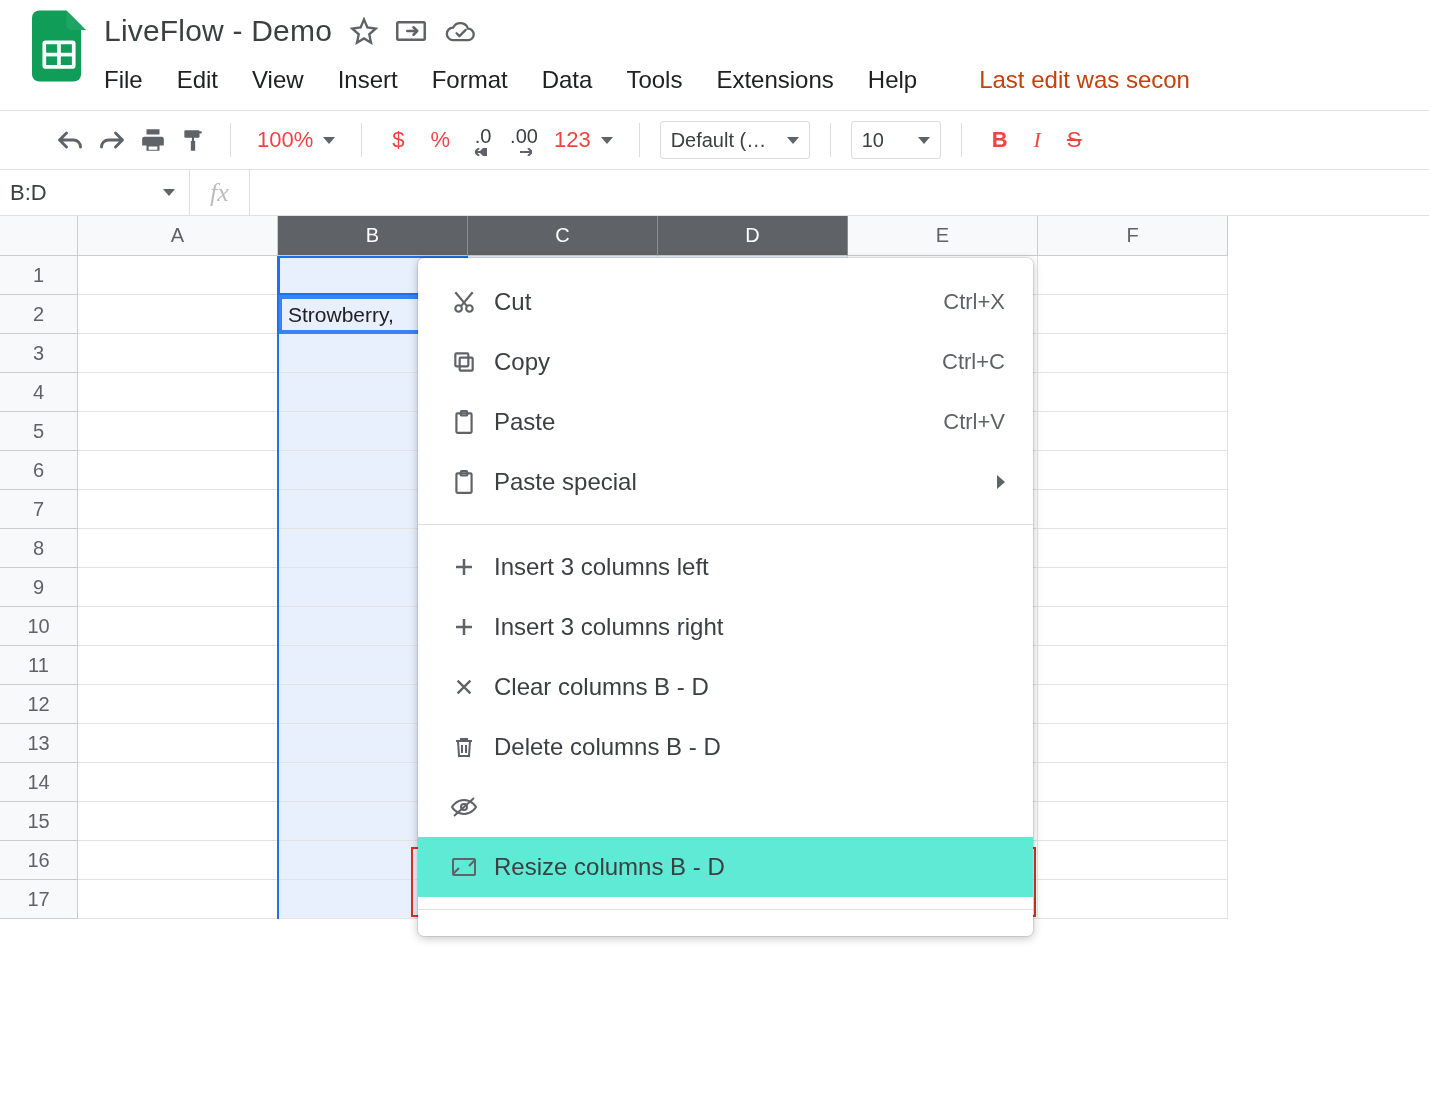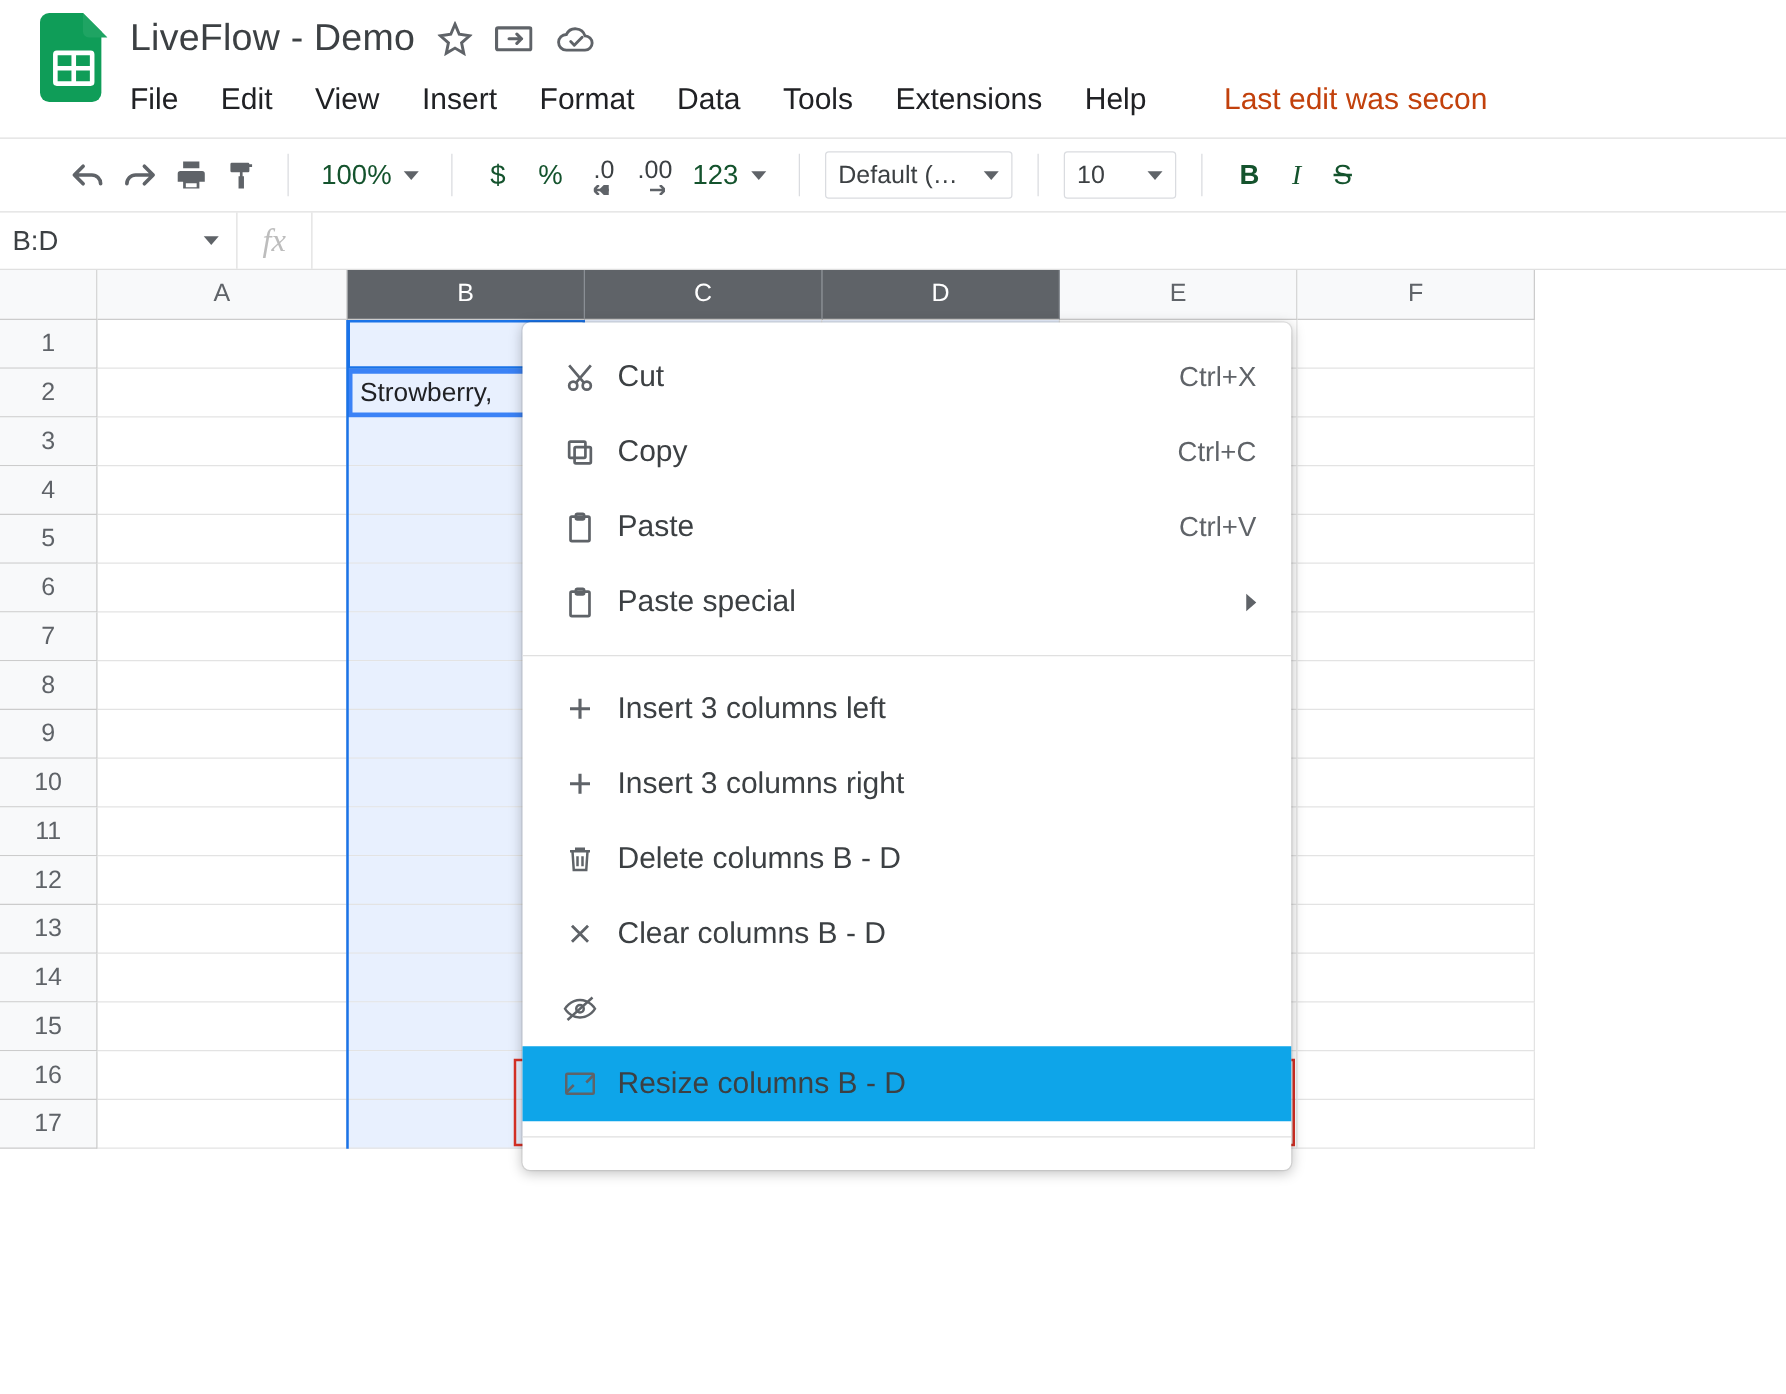--- a/index.html
+++ b/index.html
@@ -83,21 +83,21 @@
     cursor: pointer;
   }
   .tb-sep {
     width: 1px;
     height: 34px;
     background: #dadce0;
     margin: 0 14px;
   }
   .tb-text {
     font-size: 22px;
-    color: #14532d;
+    color: #ef4444;
     display: flex;
     align-items: center;
     gap: 10px;
     padding: 0 6px;
   }
   .dropdown-caret {
     width: 0; height: 0;
     border-left: 6px solid transparent;
     border-right: 6px solid transparent;
     border-top: 7px solid #5f6368;
@@ -278,21 +278,21 @@
     border-top: 7px solid transparent;
     border-bottom: 7px solid transparent;
     border-left: 8px solid #5f6368;
   }
   .ctx-sep {
     height: 1px;
     background: #e0e0e0;
     margin: 12px 0;
   }
   .ctx-item.highlighted {
-    background: #0ea5e9;
+    background: #5eead4;
   }
   .ctx-item.boxed {
     
   }
   .red-annot {
     position: absolute;
     border: 2px solid #d93025;
     pointer-events: none;
   }
 
@@ -661,33 +661,33 @@
   <div class="ctx-item">
     <span class="ci-icon">
       <svg width="24" height="24" viewBox="0 0 24 24" stroke="#5f6368" stroke-width="2.5">
           <path d="M12 4v16M4 12h16"></path>
         </svg>
     </span>
     <span class="ci-label">Insert 3 columns right</span>
   </div>
   <div class="ctx-item">
     <span class="ci-icon">
+      <svg width="22" height="22" viewBox="0 0 24 24" stroke="#5f6368" stroke-width="2.5">
+          <path d="M5 5l14 14M19 5L5 19"></path>
+        </svg>
+    </span>
+    <span class="ci-label">Clear columns B - D</span>
+  </div>
+  <div class="ctx-item">
+    <span class="ci-icon">
       <svg width="24" height="24" viewBox="0 0 24 24" fill="none" stroke="#5f6368" stroke-width="2">
           <path d="M4 6h16M9 6V4h6v2M6 6l1 15h10l1-15M10 10v8M14 10v8"></path>
         </svg>
     </span>
     <span class="ci-label">Delete columns B - D</span>
-  </div>
-  <div class="ctx-item">
-    <span class="ci-icon">
-      <svg width="22" height="22" viewBox="0 0 24 24" stroke="#5f6368" stroke-width="2.5">
-          <path d="M5 5l14 14M19 5L5 19"></path>
-        </svg>
-    </span>
-    <span class="ci-label">Clear columns B - D</span>
   </div>
   <div class="ctx-item">
     <span class="ci-icon">
       <svg width="28" height="22" viewBox="0 0 28 22" fill="none" stroke="#5f6368" stroke-width="2">
           <path d="M2 11s4-7 12-7 12 7 12 7-4 7-12 7S2 11 2 11z"></path>
           <circle cx="14" cy="11" r="3"></circle>
           <path d="M4 20L24 2"></path>
         </svg>
     </span>
   </div>

